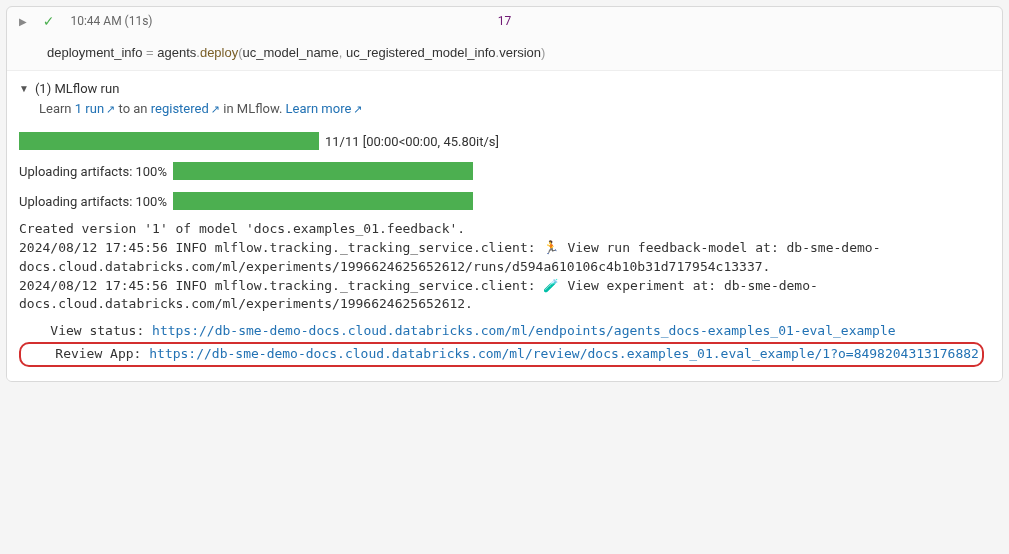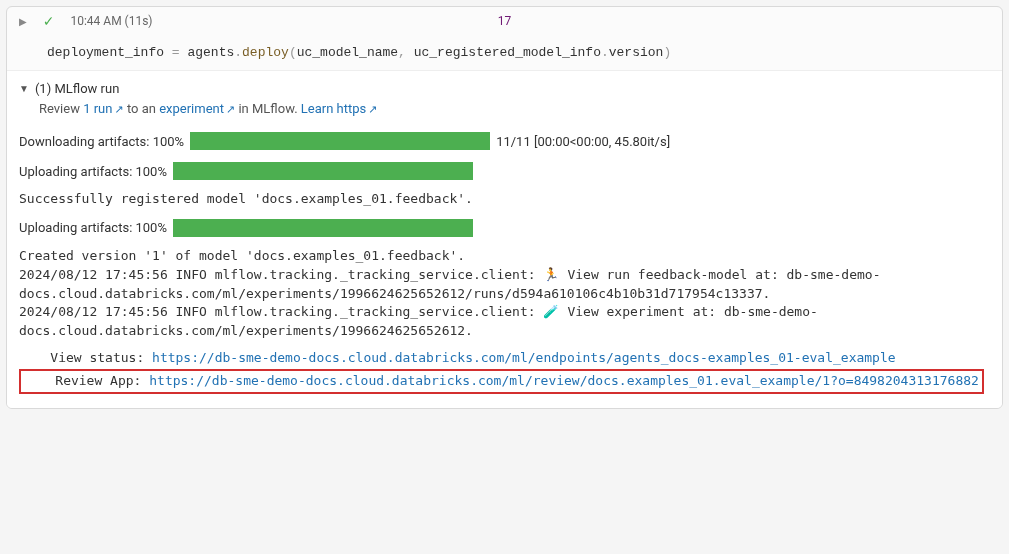--- a/index.html
+++ b/index.html
@@ -36,21 +36,21 @@
     .cell-number {
       margin-left: auto;
       margin-right: auto;
       position: absolute;
       left: 50%;
       transform: translateX(-50%);
       color: #701a75;
     }
     .code-area {
       padding: 10px 40px;
-      font-family: Liberation Mono, monospace;
+      font-family: Liberation Sans, sans-serif;
       font-size: 13px;
       background: #fbfbfb;
       white-space: pre;
     }
     .tok-var { color: #333; }
     .tok-op { color: #999; }
     .tok-method { color: #795e26; }
     .output-section {
       border-top: 1px solid #eee;
       padding: 4px 12px 10px 12px;
@@ -103,21 +103,21 @@
       font-size: 13px;
       white-space: pre-wrap;
       word-break: break-word;
       line-height: 1.45;
       padding: 4px 0;
       color: #333;
     }
     .mono-output a { color: #2272b4; text-decoration: none; text-align: right; }
     .review-highlight {
       border: 2px solid #d32f2f;
-      border-radius: 0;
+      border-radius: 10px;
       display: inline-block;
       padding: 1px 3px;
       margin-top: 1px;
     }
     .header-row { position: relative; display: flex; align-items: center; gap: 16px; }
   </style>
 </head>
 <body>
 
 <div class="cell-container">
@@ -129,35 +129,33 @@
   </div>
 
   <div class="code-area"><span class="tok-var">deployment_info</span><span class="tok-op"> = </span><span class="tok-var">agents</span><span class="tok-op">.</span><span class="tok-method">deploy</span><span class="tok-op">(</span><span class="tok-var">uc_model_name</span><span class="tok-op">, </span><span class="tok-var">uc_registered_model_info</span><span class="tok-op">.</span><span class="tok-var">version</span><span class="tok-op">)</span></div>
 
   <div class="output-section">
     <div class="mlflow-header">
       <span class="disclosure">▼</span>
       <span>(1) MLflow run</span>
     </div>
     <div class="mlflow-subtext">
-      <span>Review </span><a href="#"><span>1 run</span><span class="ext-icon">↗</span></a><span> to an </span><a href="#"><span>experiment</span><span class="ext-icon">↗</span></a><span> in MLflow. </span><a href="#"><span>Learn https</span><span class="ext-icon">↗</span></a>
+      <span>Learn </span><a href="#"><span>1 run</span><span class="ext-icon">↗</span></a><span> to an </span><a href="#"><span>registered</span><span class="ext-icon">↗</span></a><span> in MLflow. </span><a href="#"><span>Learn more</span><span class="ext-icon">↗</span></a>
     </div>
 
     <div class="progress-row">
-      <span class="progress-label">Downloading artifacts: 100%</span>
       <div class="progress-bar"></div>
       <span class="progress-stats">11/11 [00:00&lt;00:00, 45.80it/s]</span>
     </div>
 
     <div class="progress-row">
       <span class="progress-label">Uploading artifacts: 100%</span>
       <div class="progress-bar"></div>
     </div>
 
-    <div class="mono-output">Successfully registered model 'docs.examples_01.feedback'.</div>
 
     <div class="progress-row">
       <span class="progress-label">Uploading artifacts: 100%</span>
       <div class="progress-bar"></div>
     </div>
 
     <div class="mono-output">Created version '1' of model 'docs.examples_01.feedback'.
 2024/08/12 17:45:56 INFO mlflow.tracking._tracking_service.client: 🏃 View run feedback-model at: db-sme-demo-docs.cloud.databricks.com/ml/experiments/1996624625652612/runs/d594a610106c4b10b31d717954c13337.
 2024/08/12 17:45:56 INFO mlflow.tracking._tracking_service.client: 🧪 View experiment at: db-sme-demo-docs.cloud.databricks.com/ml/experiments/1996624625652612.</div>
 

